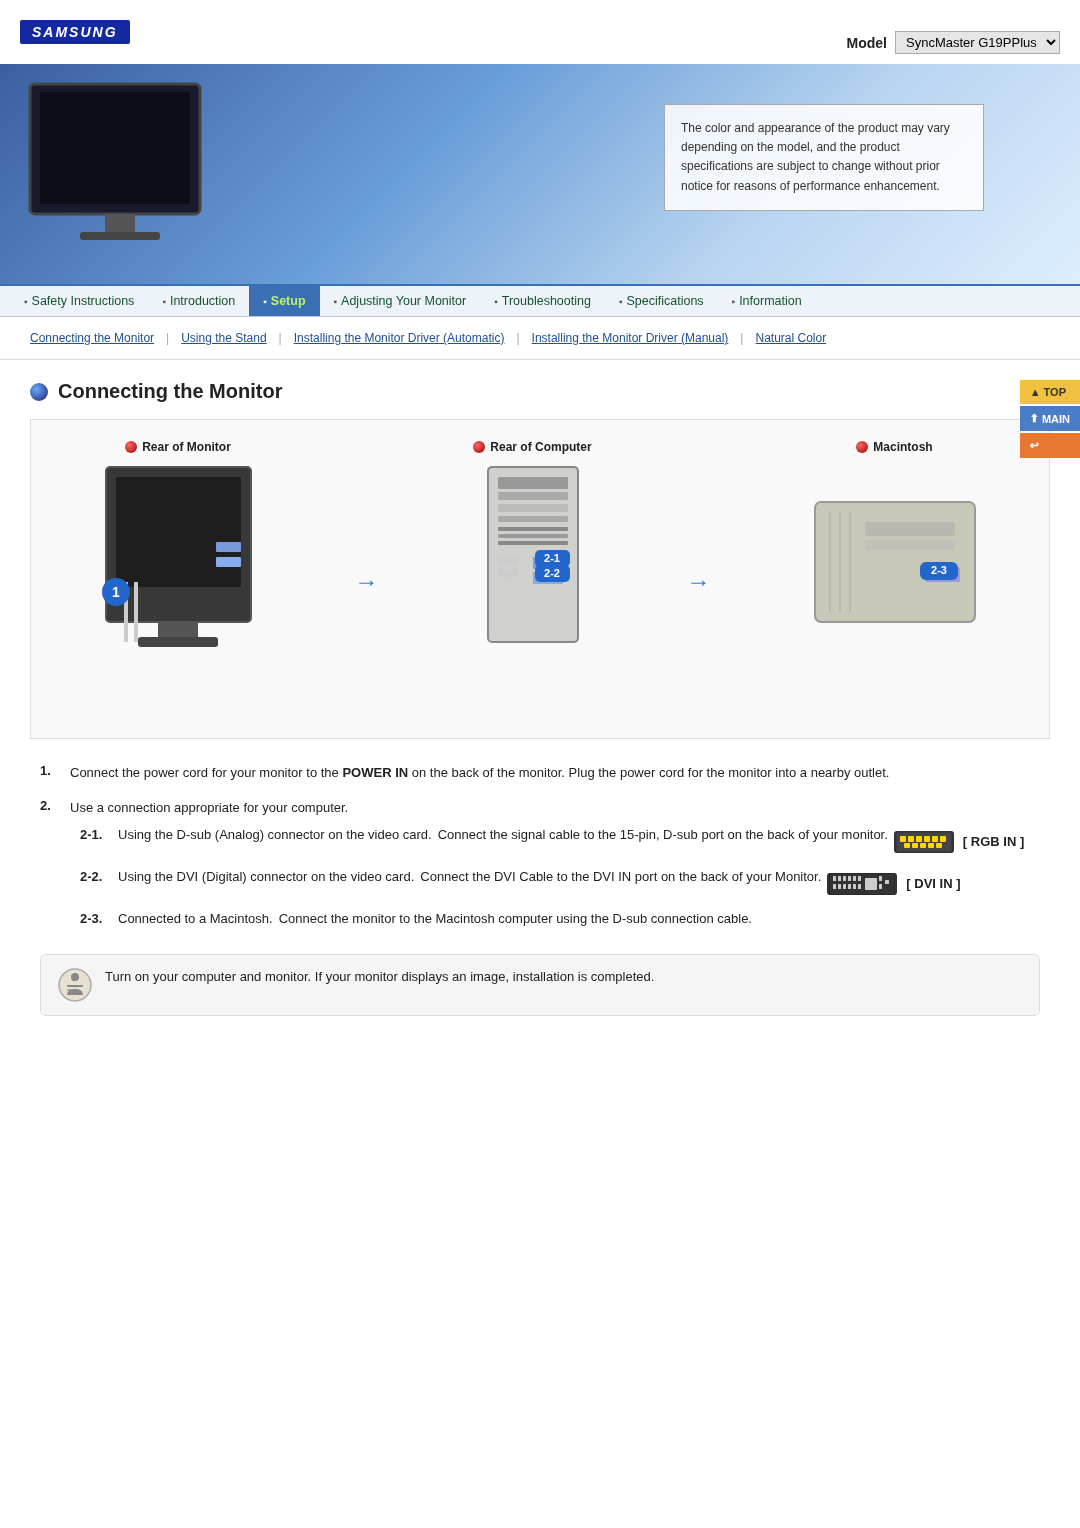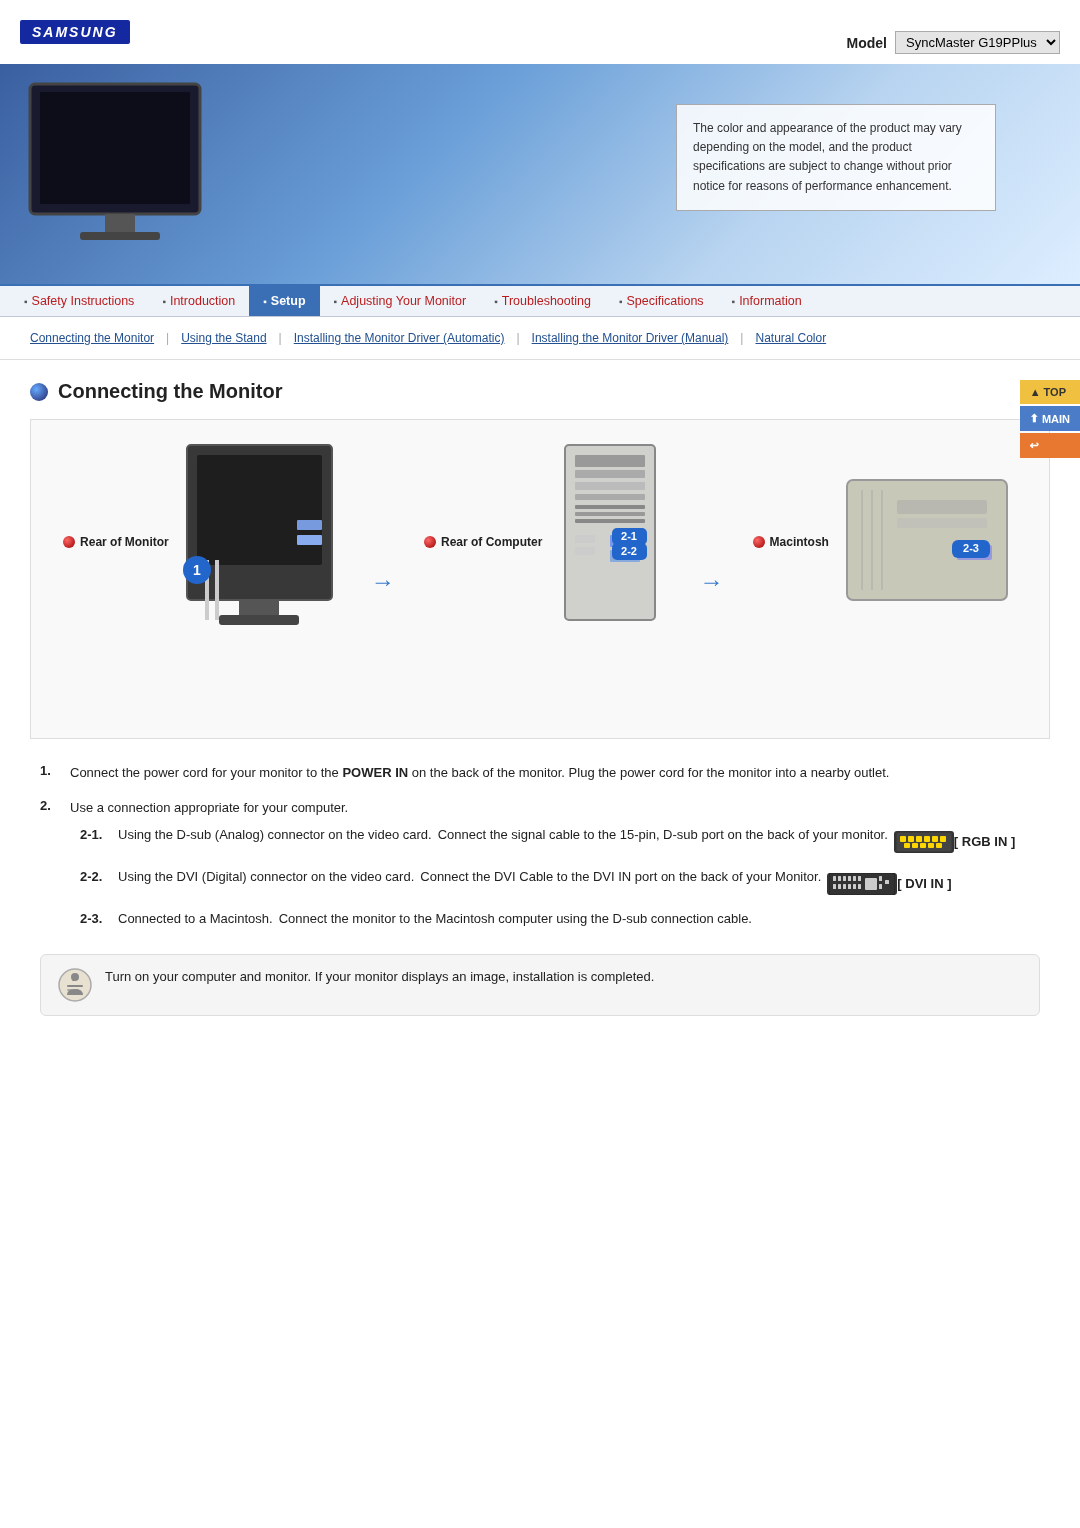--- a/index.html
+++ b/index.html
@@ -55,21 +55,21 @@
     }
     .hero-monitor-img {
       position: absolute;
       left: 20px;
       top: 10px;
       width: 200px;
       height: 190px;
     }
     .hero-notice-box {
       position: absolute;
-      right: 84px;
+      right: 96px;
       top: 40px;
       background: rgba(255,255,255,0.85);
       border: 1px solid #aaa;
       padding: 14px 16px;
       width: 320px;
       font-size: 12px;
       line-height: 1.6;
       color: #333;
     }
 
@@ -79,35 +79,35 @@
       border-top: 2px solid #3a6eb5;
       border-bottom: 1px solid #c0c8d8;
       display: flex;
       align-items: center;
       padding: 0 10px;
       position: relative;
     }
     .nav-item {
       padding: 8px 14px;
       font-size: 12.5px;
-      color: #b91c1c;
+      color: #14532d;
       cursor: pointer;
       display: flex;
       align-items: center;
       gap: 4px;
       white-space: nowrap;
     }
     .nav-item::before {
       content: '▪';
       color: #555;
       font-size: 10px;
     }
     .nav-item.active {
       background: #3a6eb5;
-      color: #ffffff;
+      color: #bef264;
       font-weight: bold;
     }
     .nav-item.active::before {
       color: #fff;
     }
 
     
     .breadcrumb-nav {
       padding: 10px 20px;
       display: flex;
@@ -166,21 +166,21 @@
       display: flex;
       align-items: flex-start;
       justify-content: space-around;
       min-height: 320px;
       position: relative;
     }
 
     
     .diagram-section {
       display: flex;
-      flex-direction: row;
+      flex-direction: column;
       align-items: center;
       gap: 8px;
     }
     .diagram-label {
       font-size: 12px;
       font-weight: bold;
       color: #222;
       display: flex;
       align-items: center;
       gap: 5px;
@@ -225,21 +225,21 @@
     .sub-content {
       display: flex;
       flex-direction: row;
       gap: 6px;
     }
 
     
     .port-icon {
       display: flex;
       align-items: center;
-      gap: 0;
+      gap: 9px;
       padding: 4px 0;
     }
     .port-graphic {
       width: 60px;
       height: 22px;
       background: #555;
       border: 2px solid #333;
       border-radius: 3px;
       display: flex;
       align-items: center;

